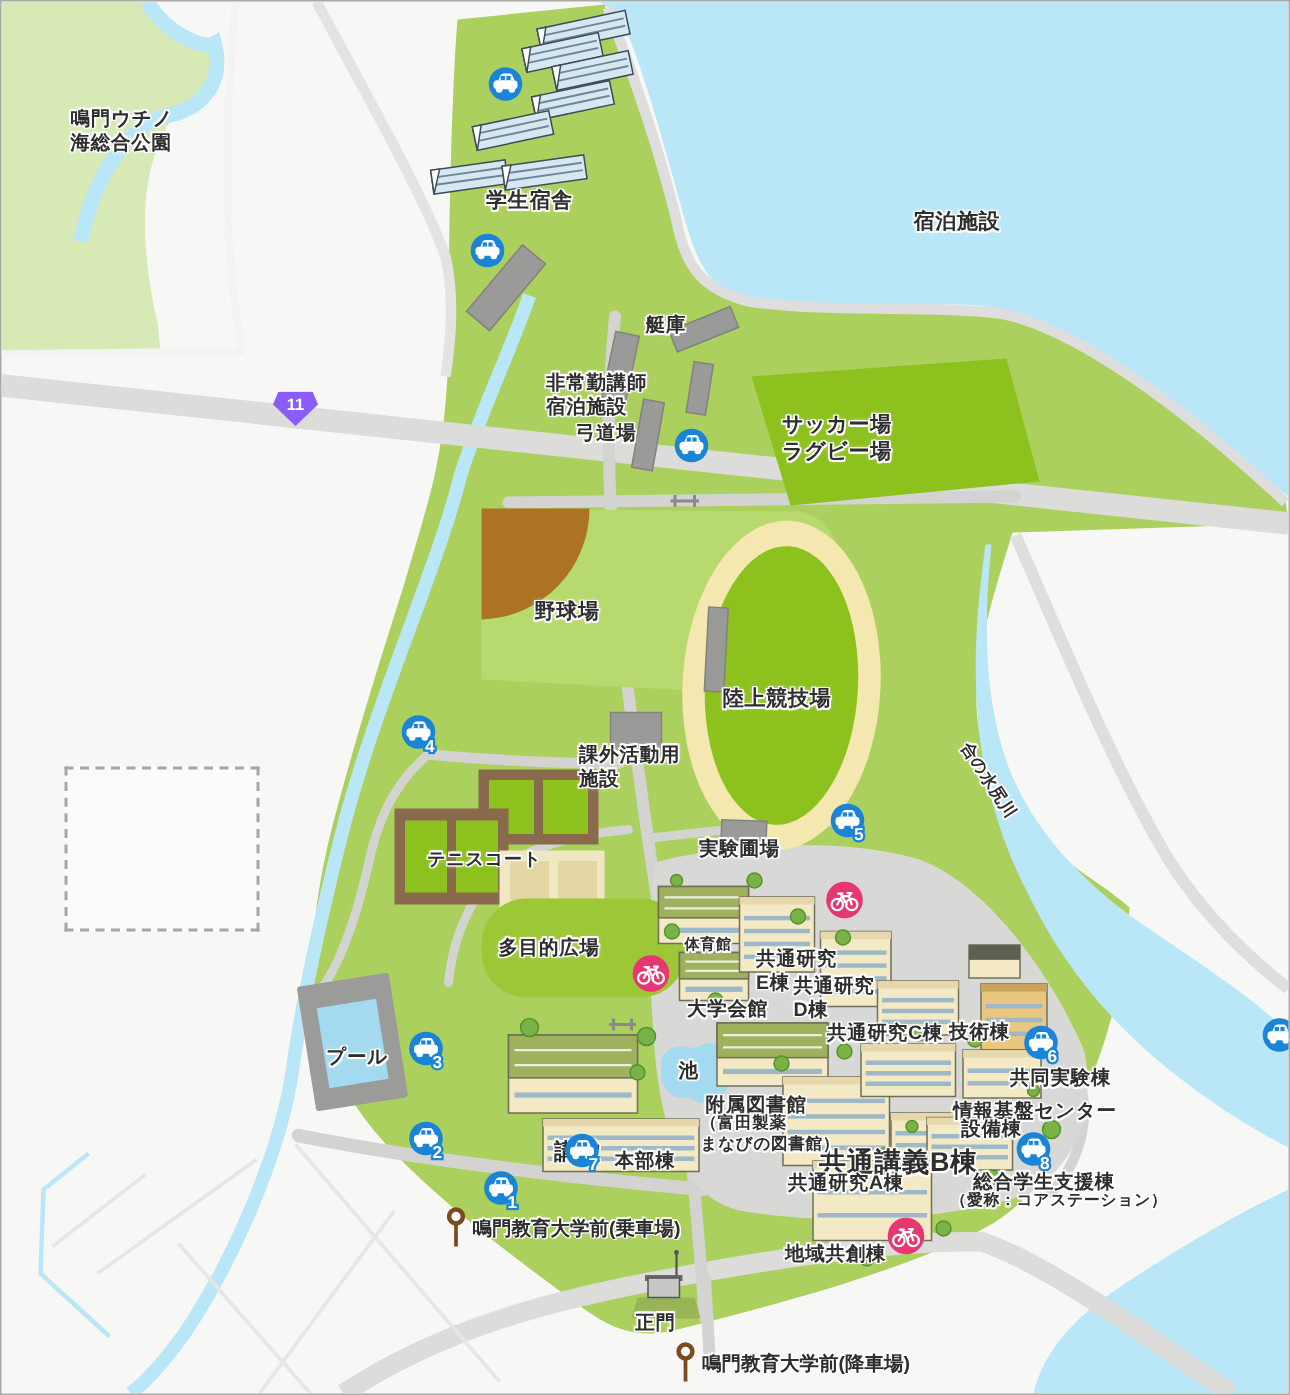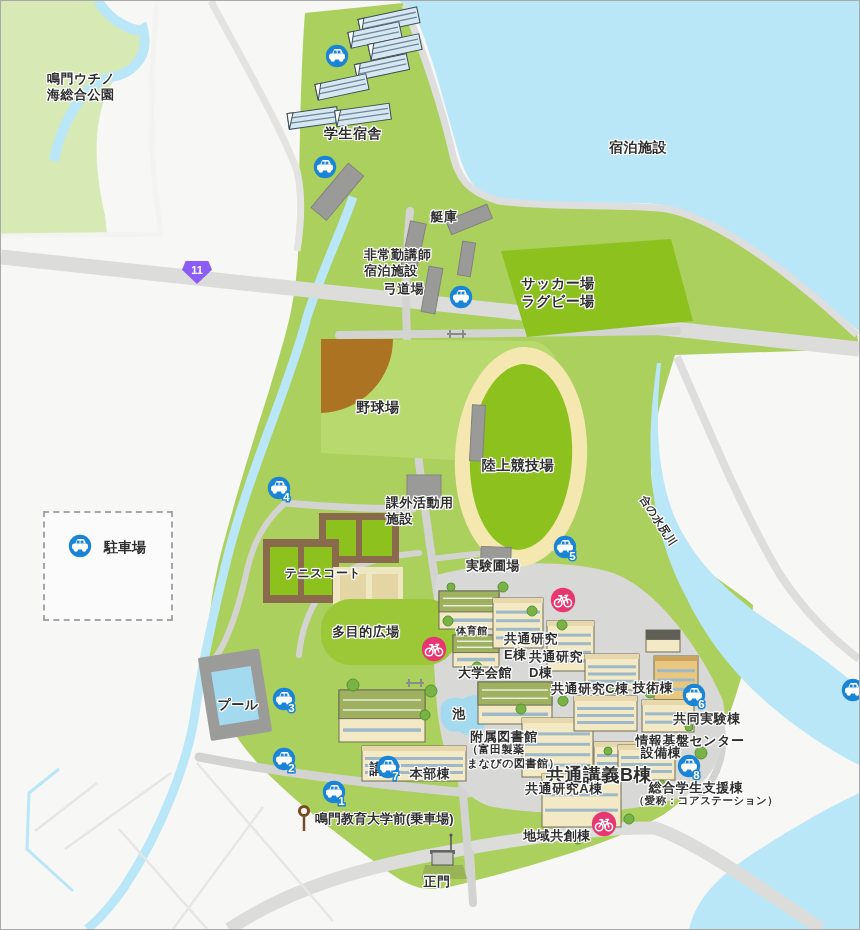--- a/index.html
+++ b/index.html
@@ -304,34 +304,20 @@
 
   <g stroke="#8a8a88" stroke-width="2" fill="none">
     <path d="M449,329 L449,337 M462,329 L462,337 M446,333 L465,333"></path>
     <path d="M408,678 L408,686 M420,678 L420,686 M405,682 L423,682"></path>
   </g>
 </svg>
 
 <div id="overlay">
   <div id="route-badge">11</div>
   <div id="legend">
-    <div class="legend-row">
-      <span class="icon-slot"><svg width="30" height="30" viewBox="-15 -15 30 30">
-  <circle r="11.2" fill="#1a85d6"></circle>
-  <g fill="#fff">
-                <rect x="-8" y="-2.5" width="16" height="6" rx="2.5"></rect>
-  <path d="M-4.8,-2.5 L-3.2,-6 q.5,-1 1.6,-1 h4.4 q1.1,0 1.6,1 L6,-2.5 Z"></path>
-  <circle cx="-4.2" cy="3.6" r="2.2"></circle>
-                <circle cx="4.2" cy="3.6" r="2.2"></circle>
-              </g>
-  <rect x="-3.2" y="-5.4" width="2.8" height="2.7" fill="#1a85d6"></rect>
-  <rect x="0.6" y="-5.4" width="2.8" height="2.7" fill="#1a85d6"></rect>
-  </svg></span>
-      <span class="txt">駐車場</span>
-    </div>
   </div>
 <div class="map-label align-left" style="left: 46px; top: 70px; font-size: 13px;">鳴門ウチノ
 海総合公園</div>
       <div class="map-label" style="left: 352px; top: 133px; font-size: 14px;">学生宿舎</div>
       <div class="map-label" style="left: 637px; top: 147px; font-size: 14px;">宿泊施設</div>
       <div class="map-label" style="left: 443px; top: 216px; font-size: 13px;">艇庫</div>
       <div class="map-label align-left" style="left: 363px; top: 246px; font-size: 13px;">非常勤講師
 宿泊施設</div>
       <div class="map-label" style="left: 403px; top: 288px; font-size: 13px;">弓道場</div>
       <div class="map-label" style="left: 557px; top: 291px; font-size: 14px;">サッカー場
@@ -532,14 +518,21 @@
   <path d="M-4.8,3 L-1.6,-2.6 H3 L4.8,3 M-1.6,-2.6 L1.4,3 M3,-2.6 l1.6,-2 m-2.6,0 h2.6 M-1.6,-2.6 l-1.2,-1.6 m-1.4,0 h2.8"></path>
           </g>
         </svg></div>
       <div class="bus-stop" style="left: 296px; top: 804px;">
         <span><svg width="14" height="28" viewBox="0 0 14 28">
   <line x1="7" y1="11" x2="7" y2="27" stroke="#7a4a20" stroke-width="2.5"></line>
   <circle cx="7" cy="7" r="4.6" stroke="#7a4a20" stroke-width="3" fill="none"></circle>
           </svg></span>
         <span>鳴門教育大学前(乗車場)</span>
       </div>
+      <div class="bus-stop" style="left: 449px; top: 894px;">
+        <span><svg width="14" height="28" viewBox="0 0 14 28">
+  <line x1="7" y1="11" x2="7" y2="27" stroke="#7a4a20" stroke-width="2.5"></line>
+  <circle cx="7" cy="7" r="4.6" stroke="#7a4a20" stroke-width="3" fill="none"></circle>
+          </svg></span>
+        <span>鳴門教育大学前(降車場)</span>
+      </div>
     </div>
 </div>
 
 </body></html>

